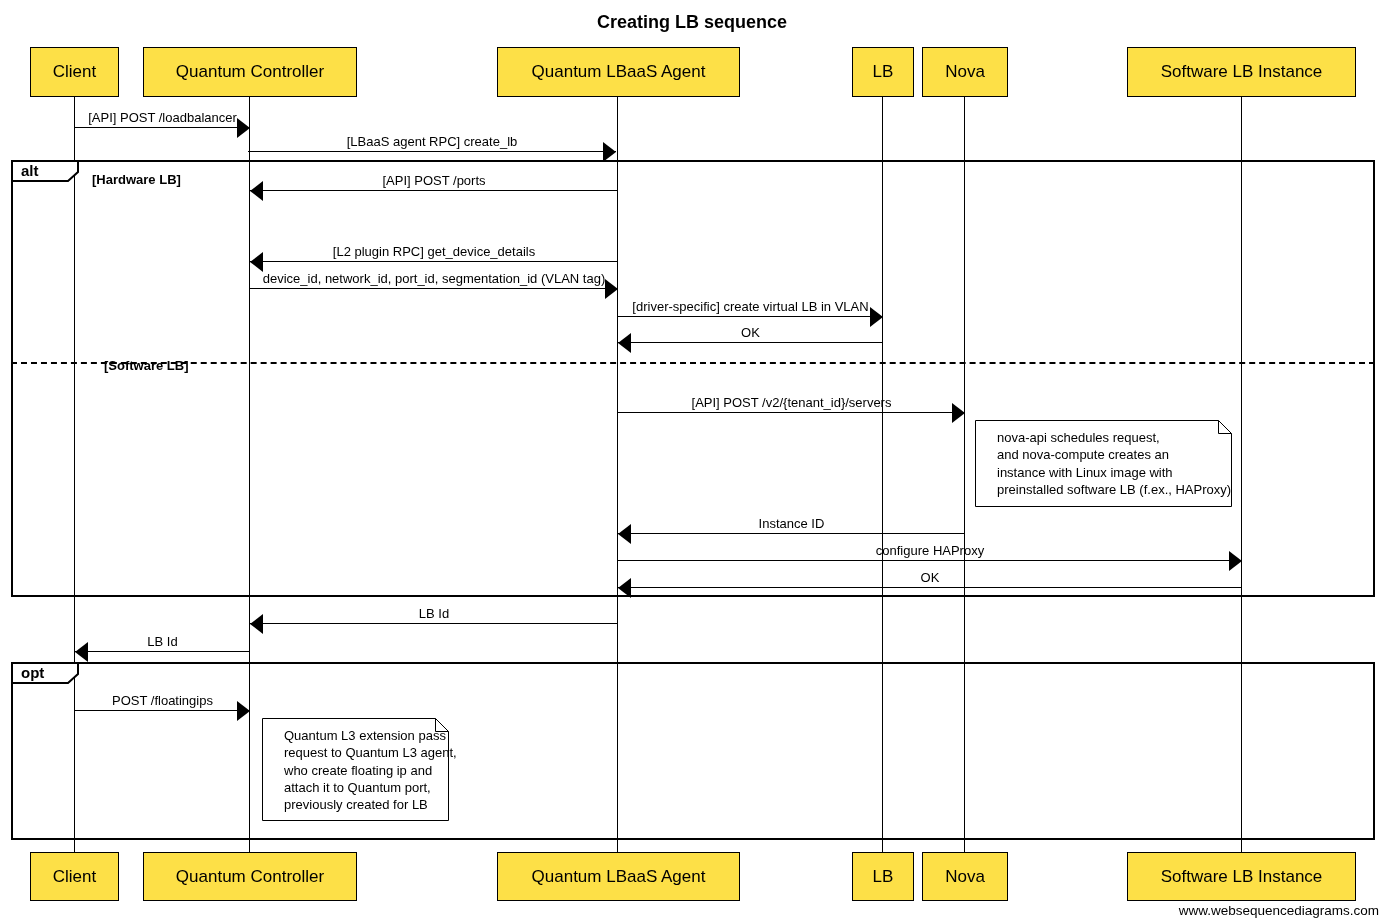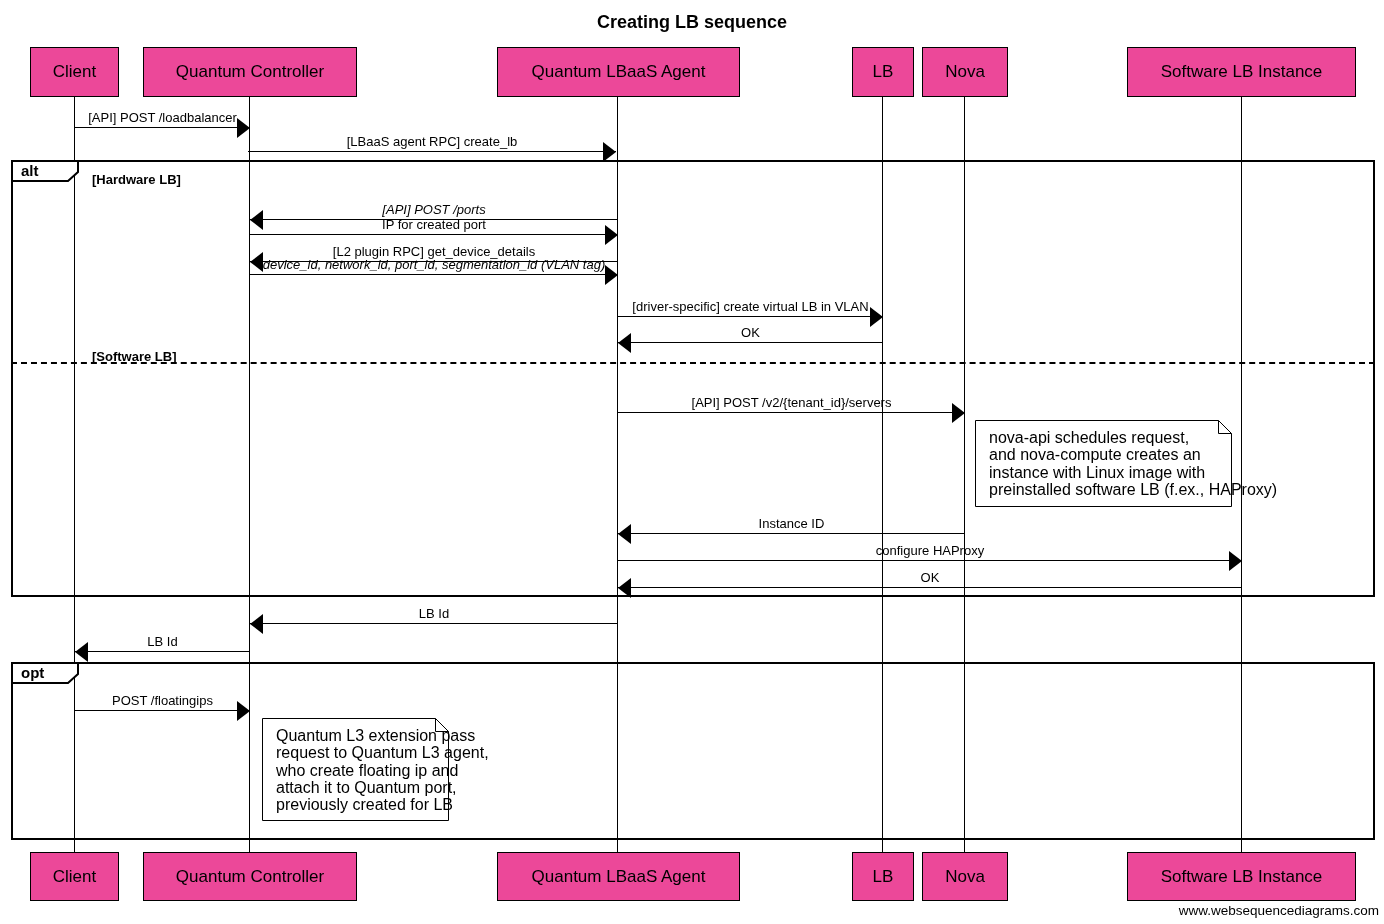--- a/index.html
+++ b/index.html
@@ -3,43 +3,43 @@
 <meta charset="utf-8">
 <style>
   * { box-sizing: border-box; margin: 0; padding: 0; }
   html, body { background: #fff; }
   .canvas {
     position: relative; width: 1384px; height: 924px; background: #fff;
     font-family: "Liberation Sans", sans-serif; color: #000; overflow: hidden;
   }
   .title { position: absolute; top: 12px; left: 0; width: 100%; text-align: center;
            font-size: 18px; font-weight: bold; }
-  .pbox { position: absolute; height: 50px; border: 1.5px solid #000; background: #ec4899;
+  .pbox { position: absolute; height: 50px; border: 1.5px solid #000; background: #fde047;
           display: flex; align-items: center; justify-content: center;
           font-size: 17px; white-space: nowrap; z-index: 3; }
   .pbox.bottom { height: 49px; top: 852px; }
   .lifeline { position: absolute; top: 97px; height: 755px; width: 1px; background: #000; z-index: 0; }
   .msg { position: absolute; height: 20px; z-index: 2; }
   .mlabel { position: absolute; left: 0; right: 0; bottom: 3px; text-align: center;
             font-size: 13px; line-height: 14px; white-space: nowrap; }
   .mline { position: absolute; left: 0; right: 0; bottom: 0; border-bottom: 1px solid #000; }
   .ah { position: absolute; width: 0; height: 0; bottom: -10px;
         border-top: 10px solid transparent; border-bottom: 10px solid transparent; }
   .ah.r { right: 0; border-left: 13px solid #000; }
   .ah.l { left: 0; border-right: 13px solid #000; }
   .frame { position: absolute; border: 2px solid #000; z-index: 1; }
   .frame svg.tab { position: absolute; left: -2px; top: -2px; }
   .op { position: absolute; left: 8px; top: 0px; font-size: 15px; font-weight: bold;
         width: 52px; text-align: left; z-index: 2; }
   .cond { position: absolute; left: 79px; font-size: 13px; font-weight: bold; white-space: nowrap; }
   .divider { position: absolute; left: -2px; right: -2px; border-top: 2px dashed #000; }
   .note { position: absolute; z-index: 3; }
   .note svg { position: absolute; left: 0; top: 0; }
-  .note .ntext { position: absolute; left: 4px; top: 0; padding: 9px 0 0 10px;
-                 font-size: 16px; line-height: 17.3px; white-space: nowrap; }
+  .note .ntext { position: absolute; left: 12px; top: 0; padding: 9px 0 0 10px;
+                 font-size: 13px; line-height: 17.3px; white-space: nowrap; }
   .footer { position: absolute; top: 903px; right: 5px; font-size: 13.5px; }
 </style>
 </head>
 <body>
 
 <div class="canvas">
 
   <div class="title">Creating LB sequence</div>
 
   <div class="lifeline" style="left:74px;"></div>
@@ -56,56 +56,51 @@
   <div class="pbox" style="left:922px;top:47px;width:86px;">Nova</div>
   <div class="pbox" style="left:1127px;top:47px;width:229px;">Software LB Instance</div>
 
   <div class="frame" style="left:11px;top:160px;width:1364px;height:437px;">
     <svg class="tab" width="68" height="22" viewBox="0 0 68 22">
       <path d="M1,1 H67 V12 L57,21 H1 Z" fill="#ffffff" stroke="#000000" stroke-width="2"></path>
     </svg>
     <div class="op">alt</div>
     <div class="cond" style="top:10px;">[Hardware LB]</div>
     <div class="divider" style="top:200px;"></div>
-    <div class="cond" style="top:187px;">[Software LB]</div>
+    <div class="cond" style="top:196px;margin-left:12px;">[Software LB]</div>
   </div>
 
   <div class="frame" style="left:11px;top:662px;width:1364px;height:178px;padding-left:16px;">
     <svg class="tab" width="68" height="22" viewBox="0 0 68 22">
       <path d="M1,1 H67 V12 L57,21 H1 Z" fill="#ffffff" stroke="#000000" stroke-width="2"></path>
     </svg>
     <div class="op">opt</div>
   </div>
 
   <div class="msg" style="left:75px;top:108px;width:175px;">
     <div class="mlabel">[API] POST /loadbalancer</div>
     <div class="mline"></div>
     <div class="ah r"></div>
   </div>
   <div class="msg" style="left:248px;top:132px;width:368px;">
     <div class="mlabel">[LBaaS agent RPC] create_lb</div>
     <div class="mline"></div>
     <div class="ah r"></div>
   </div>
-  <div class="msg" style="left:250px;top:200px;width:368px;font-style:italic;">
+  <div class="msg" style="left:250px;top:171px;width:368px;">
     <div class="mlabel">[API] POST /ports</div>
     <div class="mline"></div>
     <div class="ah l"></div>
-  </div>
-  <div class="msg" style="left:250px;top:215px;width:368px;">
-    <div class="mlabel">IP for created port</div>
-    <div class="mline"></div>
-    <div class="ah r"></div>
   </div>
   <div class="msg" style="left:250px;top:242px;width:368px;">
     <div class="mlabel">[L2 plugin RPC] get_device_details</div>
     <div class="mline"></div>
     <div class="ah l"></div>
   </div>
-  <div class="msg" style="left:250px;top:255px;width:368px;font-style:italic;">
+  <div class="msg" style="left:250px;top:269px;width:368px;">
     <div class="mlabel">device_id, network_id, port_id, segmentation_id (VLAN tag)</div>
     <div class="mline"></div>
     <div class="ah r"></div>
   </div>
   <div class="msg" style="left:618px;top:297px;width:265px;">
     <div class="mlabel">[driver-specific] create virtual LB in VLAN</div>
     <div class="mline"></div>
     <div class="ah r"></div>
   </div>
   <div class="msg" style="left:618px;top:323px;width:265px;">

